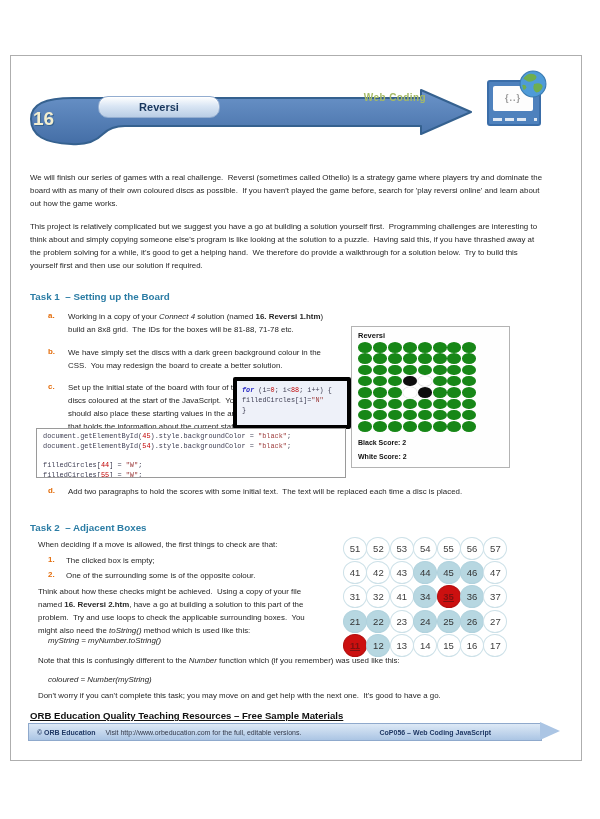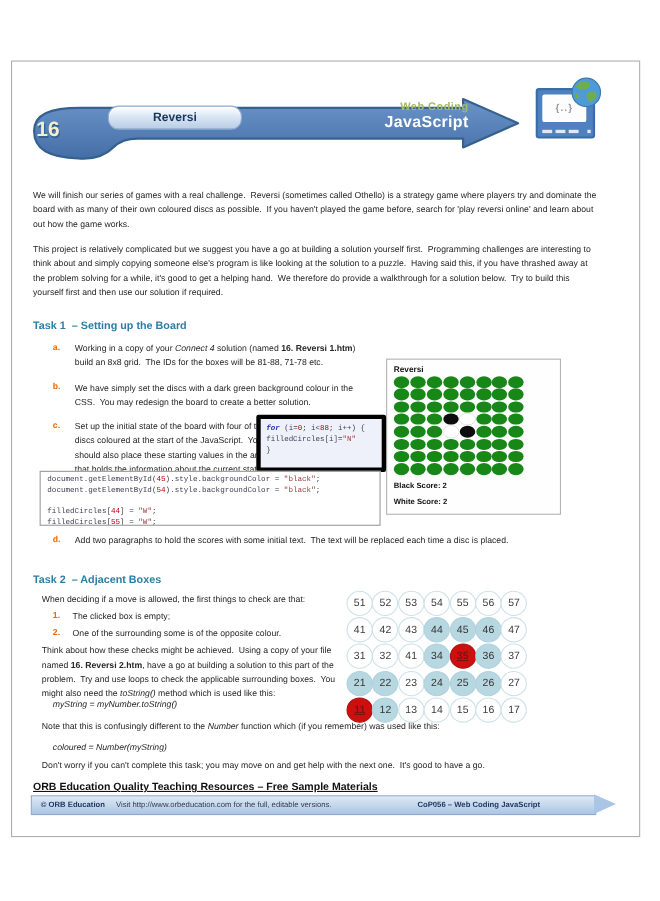--- a/index.html
+++ b/index.html
@@ -59,21 +59,21 @@
   #code-box-2{left:36px;top:428px;width:296px;height:42px;background:#ffffff;border:1px solid #9a9a9a;padding:3px 6px;font-size:6.9px;line-height:9.7px;overflow:hidden;}
   .code-line{white-space:pre;}
   .tok-kw{color:#2727c4;font-style:italic;font-weight:bold;}
   .tok-num{color:#c00000;}
   .tok-str{color:#9c3b3b;}
   .tok-pl{color:#3d3d52;}
 
   
   #adjacent-grid{position:absolute;left:315px;top:537px;width:166px;height:122px;}
   .num-circle{position:absolute;width:24px;height:23px;border-radius:50%;box-sizing:border-box;
-    text-align:center;line-height:22px;font-size:9.5px;color:#3c3c3c;background:#fff;border:1px solid #cde1e8;}
+    text-align:center;line-height:22px;font-size:9.5px;color:#3c3c3c;background:#fff;border:1px solid #cde1e8;margin-left:28px;}
   .num-circle.adjacent{background:#b7d7e1;border-color:#b0d2dd;color:#333;}
   .num-circle.target{background:#cc1010;border-color:#b30e0e;color:#7e1111;font-weight:bold;text-decoration:underline;}
 
   
   .foot-headline{position:absolute;left:30px;top:710px;font-size:9.6px;font-weight:bold;color:#111;text-decoration:underline;white-space:pre-wrap;}
   .foot-bar{position:absolute;left:28px;top:723px;width:512px;height:16px;border:1px solid #8fa9cc;
     background:linear-gradient(#dde9f6,#abc5e4);display:flex;align-items:center;}
   .foot-arrow{position:absolute;left:540px;top:722px;width:0;height:0;
     border-top:9px solid transparent;border-bottom:9px solid transparent;border-left:20px solid #abc5e4;}
   .foot-copy{font-size:7px;font-weight:bold;color:#1f3864;margin-left:8px;white-space:pre;}
@@ -93,21 +93,20 @@
     </linearGradient>
   </defs>
   <path d="M 48 12 H 396 V 4 L 446 26 L 396 48 V 40 H 100 C 88 40 82 44 78 48 C 70 56 58 59 46 58 C 20 57 6 50 6 33 C 6 18 20 12 48 12 Z" fill="url(#bg1)" stroke="#35618f" stroke-width="2" stroke-linejoin="round"></path>
 </svg>
 <div class="lesson-num">16</div>
 <div class="title-pill">
   <span>Reversi</span>
 </div>
 <div class="brand">
   <div class="brand-top">Web Coding</div>
-  <div class="brand-bottom">JavaScript</div>
 </div>
 <div class="browser">
   <div class="browser-screen">{..}</div>
   <div class="browser-dashes">
     <div class="browser-dash"></div>
       <div class="browser-dash"></div>
       <div class="browser-dash"></div>
   </div>
   <div class="browser-dot"></div>
 </div>

